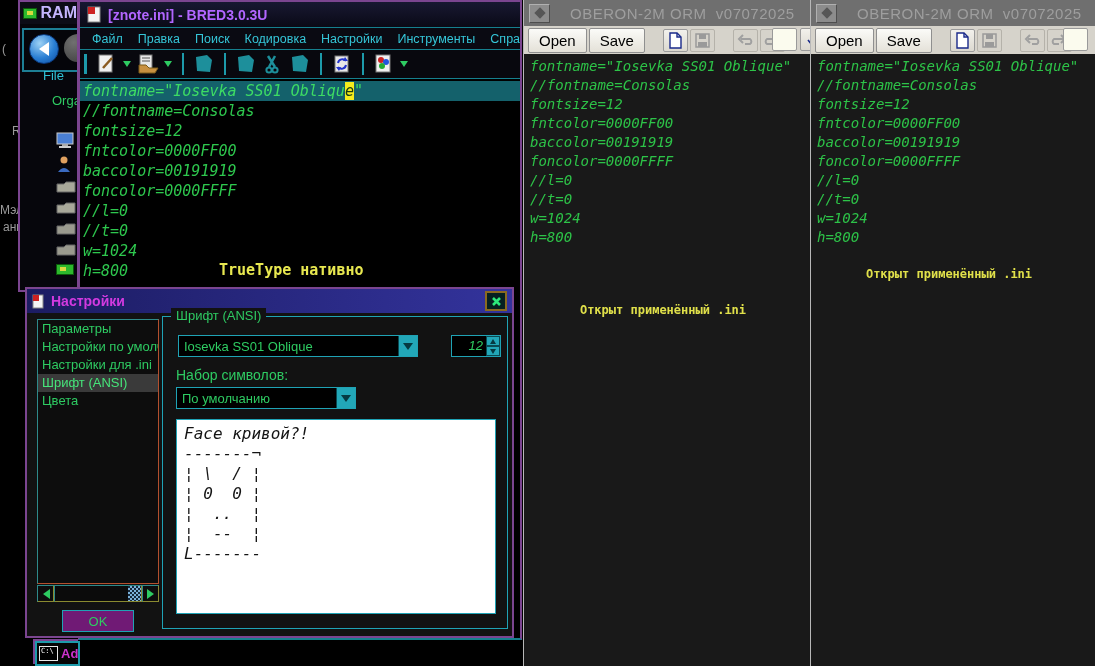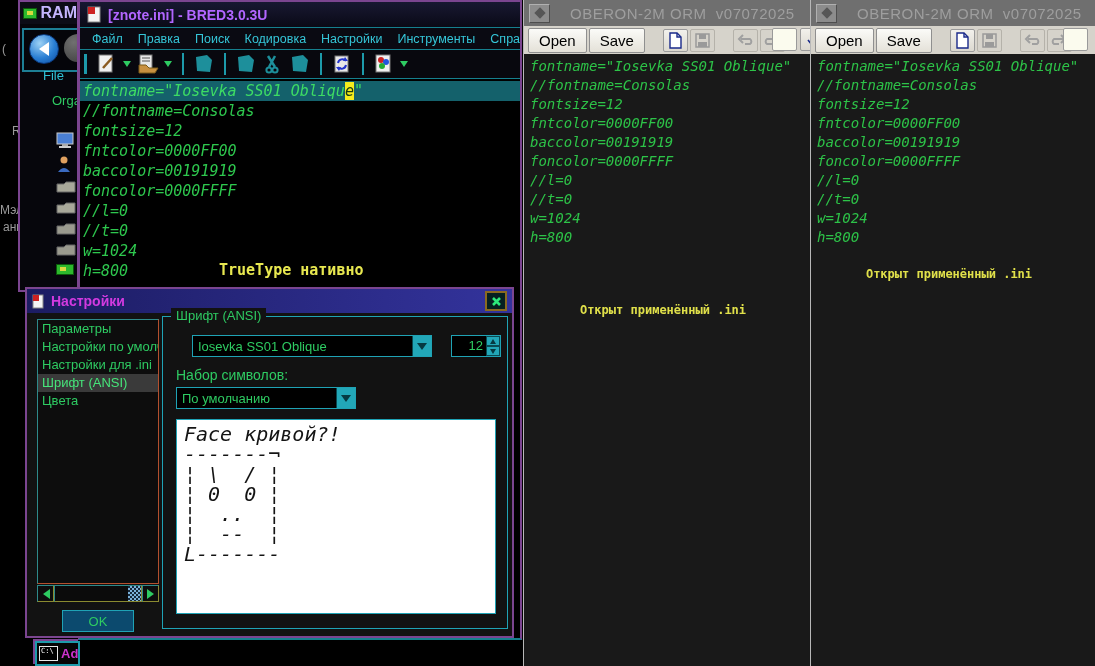--- a/index.html
+++ b/index.html
@@ -61,41 +61,41 @@
   .dlg-list-item.selected{background:#3a3a3a;color:#46e57a;}
   .hscroll{position:absolute;left:10px;top:296px;width:122px;height:17px;display:flex;box-sizing:border-box;}
   .sbtn{width:17px;height:17px;background:#0d0d0d;border:1px solid;border-color:#2e8a8a #8a8a30 #8a8a30 #2e8a8a;
         display:flex;align-items:center;justify-content:center;box-sizing:border-box;}
   .tri-l{width:0;height:0;border:5px solid transparent;border-right:7px solid #2ecb62;margin-left:-4px;}
   .tri-r{width:0;height:0;border:5px solid transparent;border-left:7px solid #2ecb62;margin-right:-4px;}
   .strack{flex:1;background:#0b0b0b;border:1px solid;border-color:#2e8a8a #8a8a30 #8a8a30 #2e8a8a;
           position:relative;box-sizing:border-box;}
   .sthumb{position:absolute;right:0;top:0;width:13px;height:100%;
           background:conic-gradient(#7ab0d8 25%,#16283a 0 50%,#7ab0d8 0 75%,#16283a 0) 0 0/4px 4px;}
-  #ok-btn{position:absolute;left:35px;top:321px;width:70px;height:20px;background:#0c4a6e;
+  #ok-btn{position:absolute;left:35px;top:321px;width:70px;height:20px;background:#701a75;
           border:1px solid #1fa3b5;color:#2ecb62;font-size:13px;display:flex;align-items:center;justify-content:center;}
   #groupbox{position:absolute;left:135px;top:27px;width:344px;height:311px;border:1px solid #1fa3b5;}
   #groupbox .legend{position:absolute;top:-9px;left:8px;background:#121212;padding:0 5px;color:#2ecb62;font-size:13px;}
   .combo{position:absolute;height:22px;background:#000;border:1px solid #1fa3b5;box-sizing:border-box;
          display:flex;align-items:center;color:#2ecb62;font-size:13px;}
   .combo .val{padding-left:5px;flex:1;white-space:nowrap;overflow:hidden;}
   .ddbtn{width:18px;align-self:stretch;background:#22a7b8;border-left:1px solid #0a4a52;
          display:flex;align-items:center;justify-content:center;}
   .ddbtn .t{width:0;height:0;border:5px solid transparent;border-top:7px solid #063a42;margin-top:6px;}
   #spinner{position:absolute;left:288px;top:18px;width:50px;height:22px;background:#000;border:1px solid #1fa3b5;
-           box-sizing:border-box;display:flex;}
+           box-sizing:border-box;display:flex;font-style:italic;}
   #spinner .val{flex:1;color:#2ecb62;font-size:13px;text-align:right;line-height:20px;padding-right:3px;}
   .spincol{width:14px;display:flex;flex-direction:column;}
   .spinbtn{flex:1;background:#22a7b8;border:1px solid #0a4a52;display:flex;align-items:center;justify-content:center;}
   .sp-up{width:0;height:0;border:3px solid transparent;border-bottom:5px solid #063a42;margin-top:-3px;}
   .sp-dn{width:0;height:0;border:3px solid transparent;border-top:5px solid #063a42;margin-bottom:-3px;}
   #groupbox .cs-label{position:absolute;left:13px;top:50px;color:#2ecb62;font-size:14px;}
   #preview{position:absolute;left:13px;top:102px;width:320px;height:195px;background:#fff;border:1px solid #1fa3b5;
            padding:4px 1px 0 7px;box-sizing:border-box;overflow:hidden;
-           font-family:"DejaVu Sans Mono",monospace;font-style:italic;color:#141414;font-size:20px;}
+           font-family:"DejaVu Sans Mono",monospace;font-style:italic;color:#141414;font-size:16px;}
   .preview-line{white-space:pre;line-height:20px;height:20px;}
   
   #taskfrag{position:absolute;left:35px;top:641px;width:45px;height:25px;box-sizing:border-box;
             border:2px solid #1d9aaa;background:#050505;display:flex;align-items:center;gap:3px;
             padding-left:2px;overflow:hidden;z-index:4;box-shadow:-2px -2px 0 #7b4590;}
   .con-icon{width:17px;height:13px;border:1px solid #e8e8e8;background:#000;flex:0 0 auto;position:relative;
             font-family:"DejaVu Sans Mono",monospace;}
   .con-icon span{position:absolute;left:1px;top:1px;font-size:7px;color:#fff;line-height:7px;}
   #taskfrag .lbl{color:#cc33cc;font-weight:bold;font-size:13px;white-space:nowrap;}
   
@@ -296,21 +296,21 @@
         <div class="sthumb"></div>
       </div>
     <div class="sbtn">
         <span class="tri-r"></span>
       </div>
   </div>
   <div id="ok-btn">OK</div>
 
   <div id="groupbox">
     <div class="legend">Шрифт (ANSI)</div>
-    <div class="combo" style="left:29px;top:18px;width:240px;">
+    <div class="combo" style="left:15px;top:18px;width:240px;">
       <span class="val">Iosevka SS01 Oblique</span>
       <span class="ddbtn">
           <span class="t"></span>
         </span>
     </div>
     <div id="spinner">
       <span class="val">12</span>
       <span class="spincol">
         <span class="spinbtn">
             <span class="sp-up"></span>

